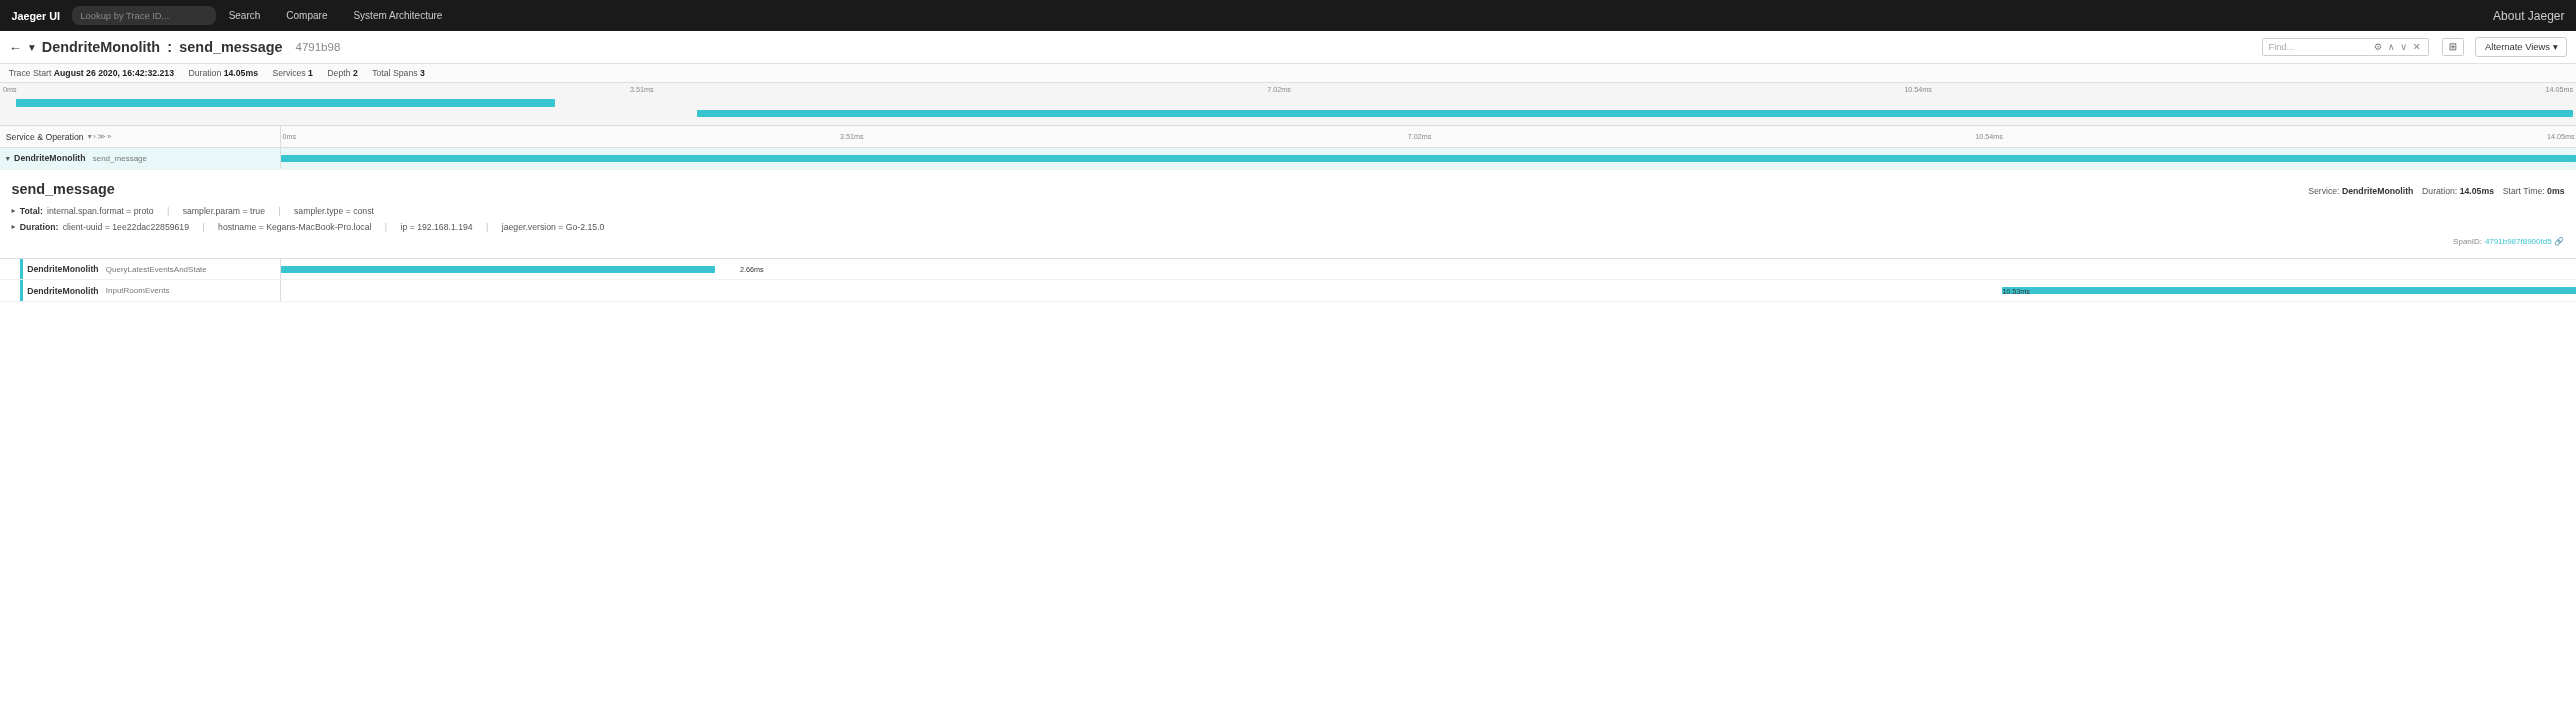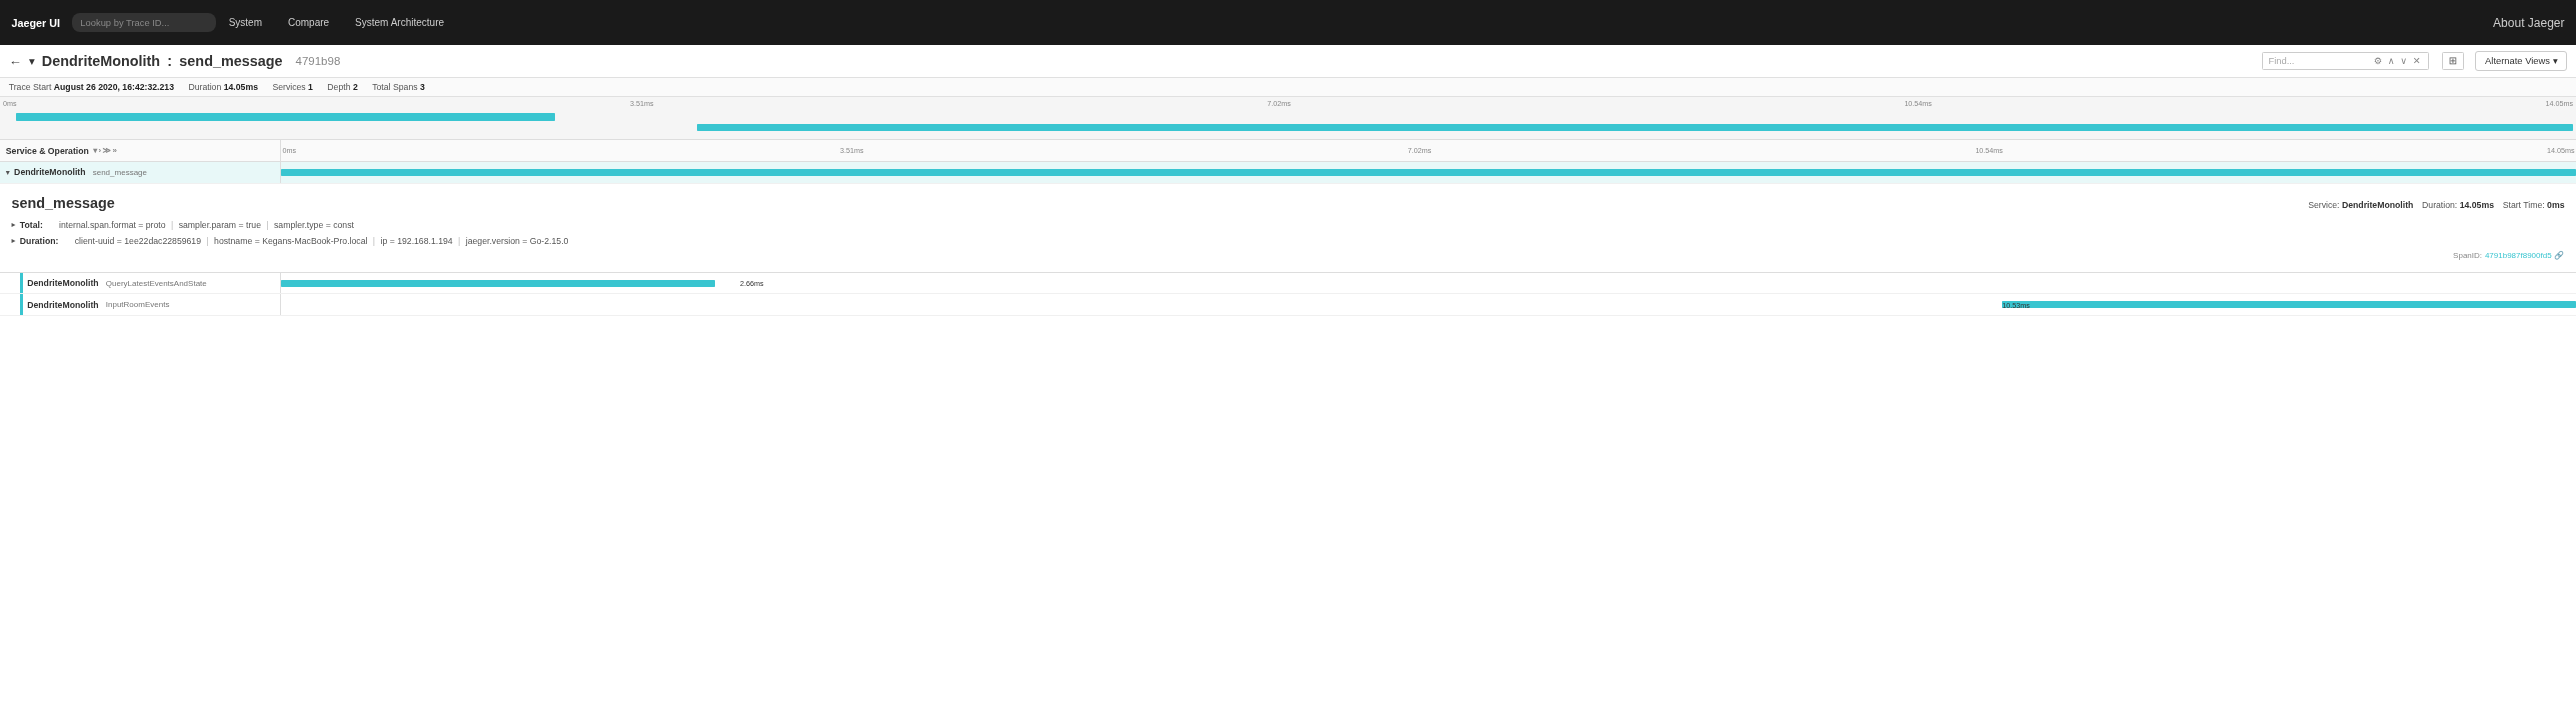--- a/index.html
+++ b/index.html
@@ -1,19 +1,19 @@
 <!DOCTYPE html>
 <html style="font-size:11.5px"><head>
   <meta charset="utf-8">
   <style>
     * { margin: 0; padding: 0; box-sizing: border-box; }
     body { font-family: -apple-system, BlinkMacSystemFont, 'Segoe UI', Arial, sans-serif; font-size: 9.4px; background: #fff; overflow-x: hidden; }
 
     
-    .nav { background: #1a1a1a; color: #fff; display: flex; align-items: center; height: 45px; padding: 0 11.5px; gap: 0; }
+    .nav { background: #1a1a1a; color: #fff; display: flex; align-items: center; height: 31px; padding: 0 11.5px; gap: 0; }
     .nav-brand { color: #fff; font-size: 10.8px; font-weight: 600; margin-right: 11.5px; white-space: nowrap; }
     .nav-search-input { background: #333; border: none; color: #ccc; padding: 4.3px 8.7px; width: 144px; font-size: 9.4px; border-radius: 8px; outline: none; }
     .nav-search-input::placeholder { color: #888; }
     .nav-link { color: #ccc; font-size: 10px; padding: 0 13px; cursor: pointer; text-decoration: none; white-space: nowrap; }
     .nav-spacer { flex: 1; }
     .nav-about { color: #ccc; font-size: 12px; cursor: pointer; display: flex; align-items: center; gap: 2.9px; }
 
     
     .trace-header { display: flex; align-items: center; padding: 5.8px 8.7px; border-bottom: 0.7px solid #e0e0e0; background: #fff; gap: 7.2px; }
     .back-btn { font-size: 13px; cursor: pointer; color: #333; }
@@ -33,21 +33,21 @@
     .trace-meta { padding: 4.3px 8.7px; border-bottom: 0.7px solid #e0e0e0; font-size: 8.7px; color: #555; background: #fafafa; display: flex; gap: 14.4px; align-items: center; }
     .trace-meta span { white-space: nowrap; }
     .trace-meta strong { color: #222; }
 
     
     .minimap { background: #f5f5f5; border-bottom: 0.7px solid #ddd; position: relative; height: 43px; overflow: hidden; }
     .minimap-labels { display: flex; justify-content: space-between; padding: 1.4px 2.9px; font-size: 7.2px; color: #888; }
 
     
     .timeline-header { display: flex; border-bottom: 0.7px solid #ddd; background: #fafafa; height: 21.6px; }
-    .service-op-header { width: 281px; min-width: 281px; display: flex; align-items: center; padding: 0 5.8px; font-size: 8.7px; font-weight: 700; color: #333; border-right: 0.7px solid #ddd; gap: 4.3px; }
+    .service-op-header { width: 281px; min-width: 281px; display: flex; align-items: center; padding: 0 5.8px; font-size: 8.7px; font-weight: 400; color: #333; border-right: 0.7px solid #ddd; gap: 4.3px; }
     .sort-icons { display: flex; gap: 1.4px; }
     .sort-icon { cursor: pointer; font-size: 8px; color: #888; }
     .timeline-ruler { flex: 1; position: relative; display: flex; align-items: center; }
     .ruler-labels { display: flex; justify-content: space-between; width: 100%; padding: 0 0; font-size: 7.2px; color: #888; padding: 0 1.4px; }
 
     
     .spans-area { overflow-y: auto; }
     .span-row { display: flex; border-bottom: 0.7px solid #f0f0f0; min-height: 21.6px; }
     .span-row.expanded { background: #e8f8f8; }
     .span-label-col { width: 281px; min-width: 281px; border-right: 0.7px solid #ddd; display: flex; align-items: center; padding: 0 5.8px; gap: 4.3px; cursor: pointer; }
@@ -61,33 +61,33 @@
 
     
     .span-detail { background: #fff; border-bottom: 1.4px solid #ddd; padding: 11.5px; }
     .span-detail-header { display: flex; align-items: baseline; justify-content: space-between; margin-bottom: 8.7px; }
     .span-detail-title { font-size: 14.4px; font-weight: 600; color: #333; }
     .span-detail-meta { font-size: 8.7px; color: #555; display: flex; gap: 8.7px; }
     .span-detail-meta strong { color: #333; }
     .span-detail-row { display: flex; align-items: flex-start; margin-bottom: 5.8px; font-size: 8.7px; }
     .span-detail-row .arrow { color: #555; margin-right: 4.3px; cursor: pointer; font-size: 8px; }
     .span-detail-row .label { font-weight: 600; color: #333; margin-right: 4.3px; }
-    .span-detail-tags { display: flex; flex-wrap: wrap; gap: 4px; color: #555; margin-left: 12px; }
+    .span-detail-tags { display: flex; flex-wrap: wrap; gap: 12px; color: #555; }
     .span-detail-tag { white-space: nowrap; }
     .tag-sep { color: #bbb; margin: 0 1.4px; }
     .span-id-row { display: flex; justify-content: flex-end; font-size: 8px; color: #888; margin-top: 5.8px; }
     .span-id-row a { color: #39c5d0; margin-left: 2.9px; }
   </style>
 </head>
 <body>
 
 <nav class="nav">
   <span class="nav-brand">Jaeger UI</span>
   <input class="nav-search-input" type="text" placeholder="Lookup by Trace ID..." style="">
-  <a class="nav-link">System</a>
+  <a class="nav-link">Search</a>
   <a class="nav-link">Compare</a>
   <a class="nav-link">System Architecture</a>
   <div class="nav-spacer"></div>
   <span class="nav-about">About Jaeger</span>
 </nav>
 
 <div class="trace-header">
   <span class="back-btn">←</span>
   <span class="collapse-btn">▾</span>
   <span class="trace-title">DendriteMonolith</span>

